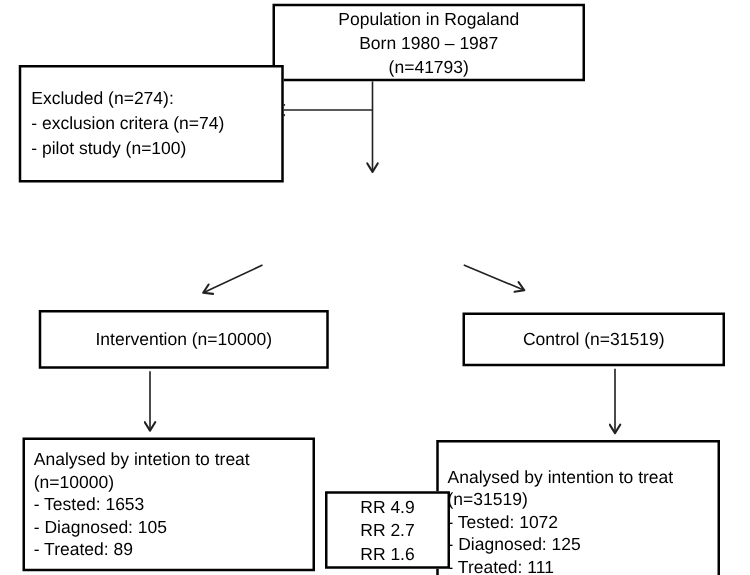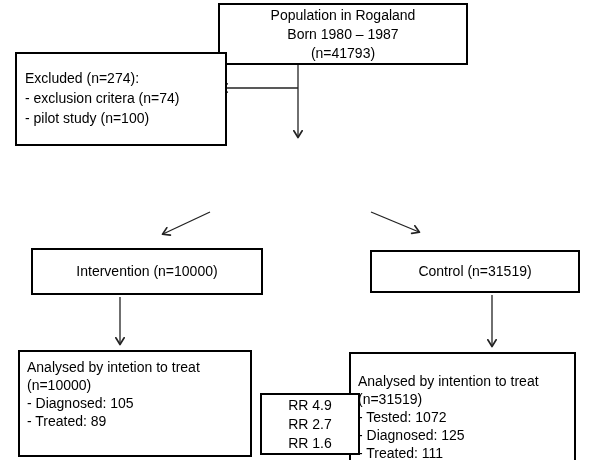--- a/index.html
+++ b/index.html
@@ -79,20 +79,21 @@
     <div>Intervention (n=10000)</div>
   </div>
 
   <div class="box center" id="control">
     <div>Control (n=31519)</div>
   </div>
 
   <div class="box leftalign" id="analysed-intervention">
     <div>Analysed by intetion to treat</div>
     <div>(n=10000)</div>
+    <div>- Tested: 1653</div>
     <div>- Diagnosed: 105</div>
     <div>- Treated: 89</div>
   </div>
 
   <div class="box leftalign" id="analysed-control">
     <div>Analysed by intention to treat</div>
     <div>(n=31519)</div>
     <div>- Tested: 1072</div>
     <div>- Diagnosed: 125</div>
     <div>- Treated: 111</div>

